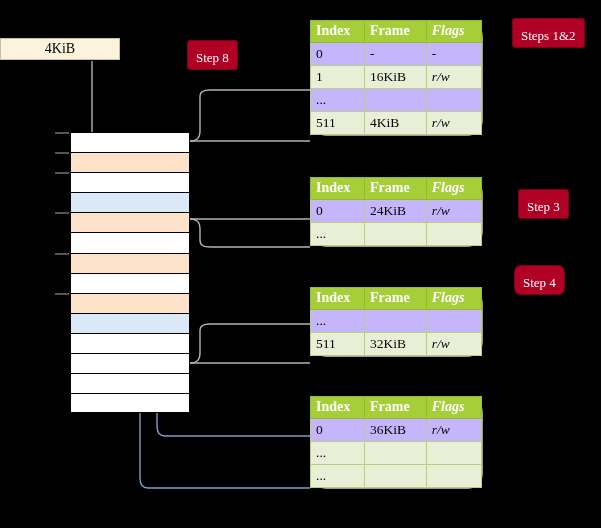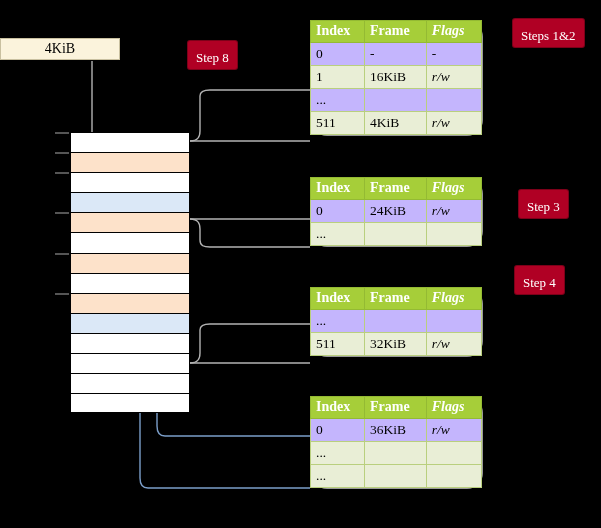--- a/index.html
+++ b/index.html
@@ -24,21 +24,21 @@
   
   .badge{
     position:absolute;background:#b00024;color:#fff;
     font-size:13px;padding:10px 8px 3px 8px;border-radius:2px;
     white-space:nowrap;line-height:1.15;
     box-shadow:0 0 0 1px #7d0019;
   }
   #badge-step0{left:188px;top:41px;}
   #badge-steps12{left:513px;top:19px;}
   #badge-step3{left:519px;top:158px;margin-top:32px;}
-  #badge-step4{left:515px;top:266px;}
+  #badge-step4{left:515px;top:266px;border-radius:6px;}
 
   
   .memcol{position:absolute;left:70px;top:132px;width:120px;height:282px;}
   .memrow{
     width:120px;box-sizing:border-box;
     border-left:1px solid #000;border-right:1px solid #000;
     border-top:1px solid #000;background:#ffffff;
   }
   .memrow:last-child{border-bottom:1px solid #000;}
   .memrow.peach{background:#fde2ca;}

